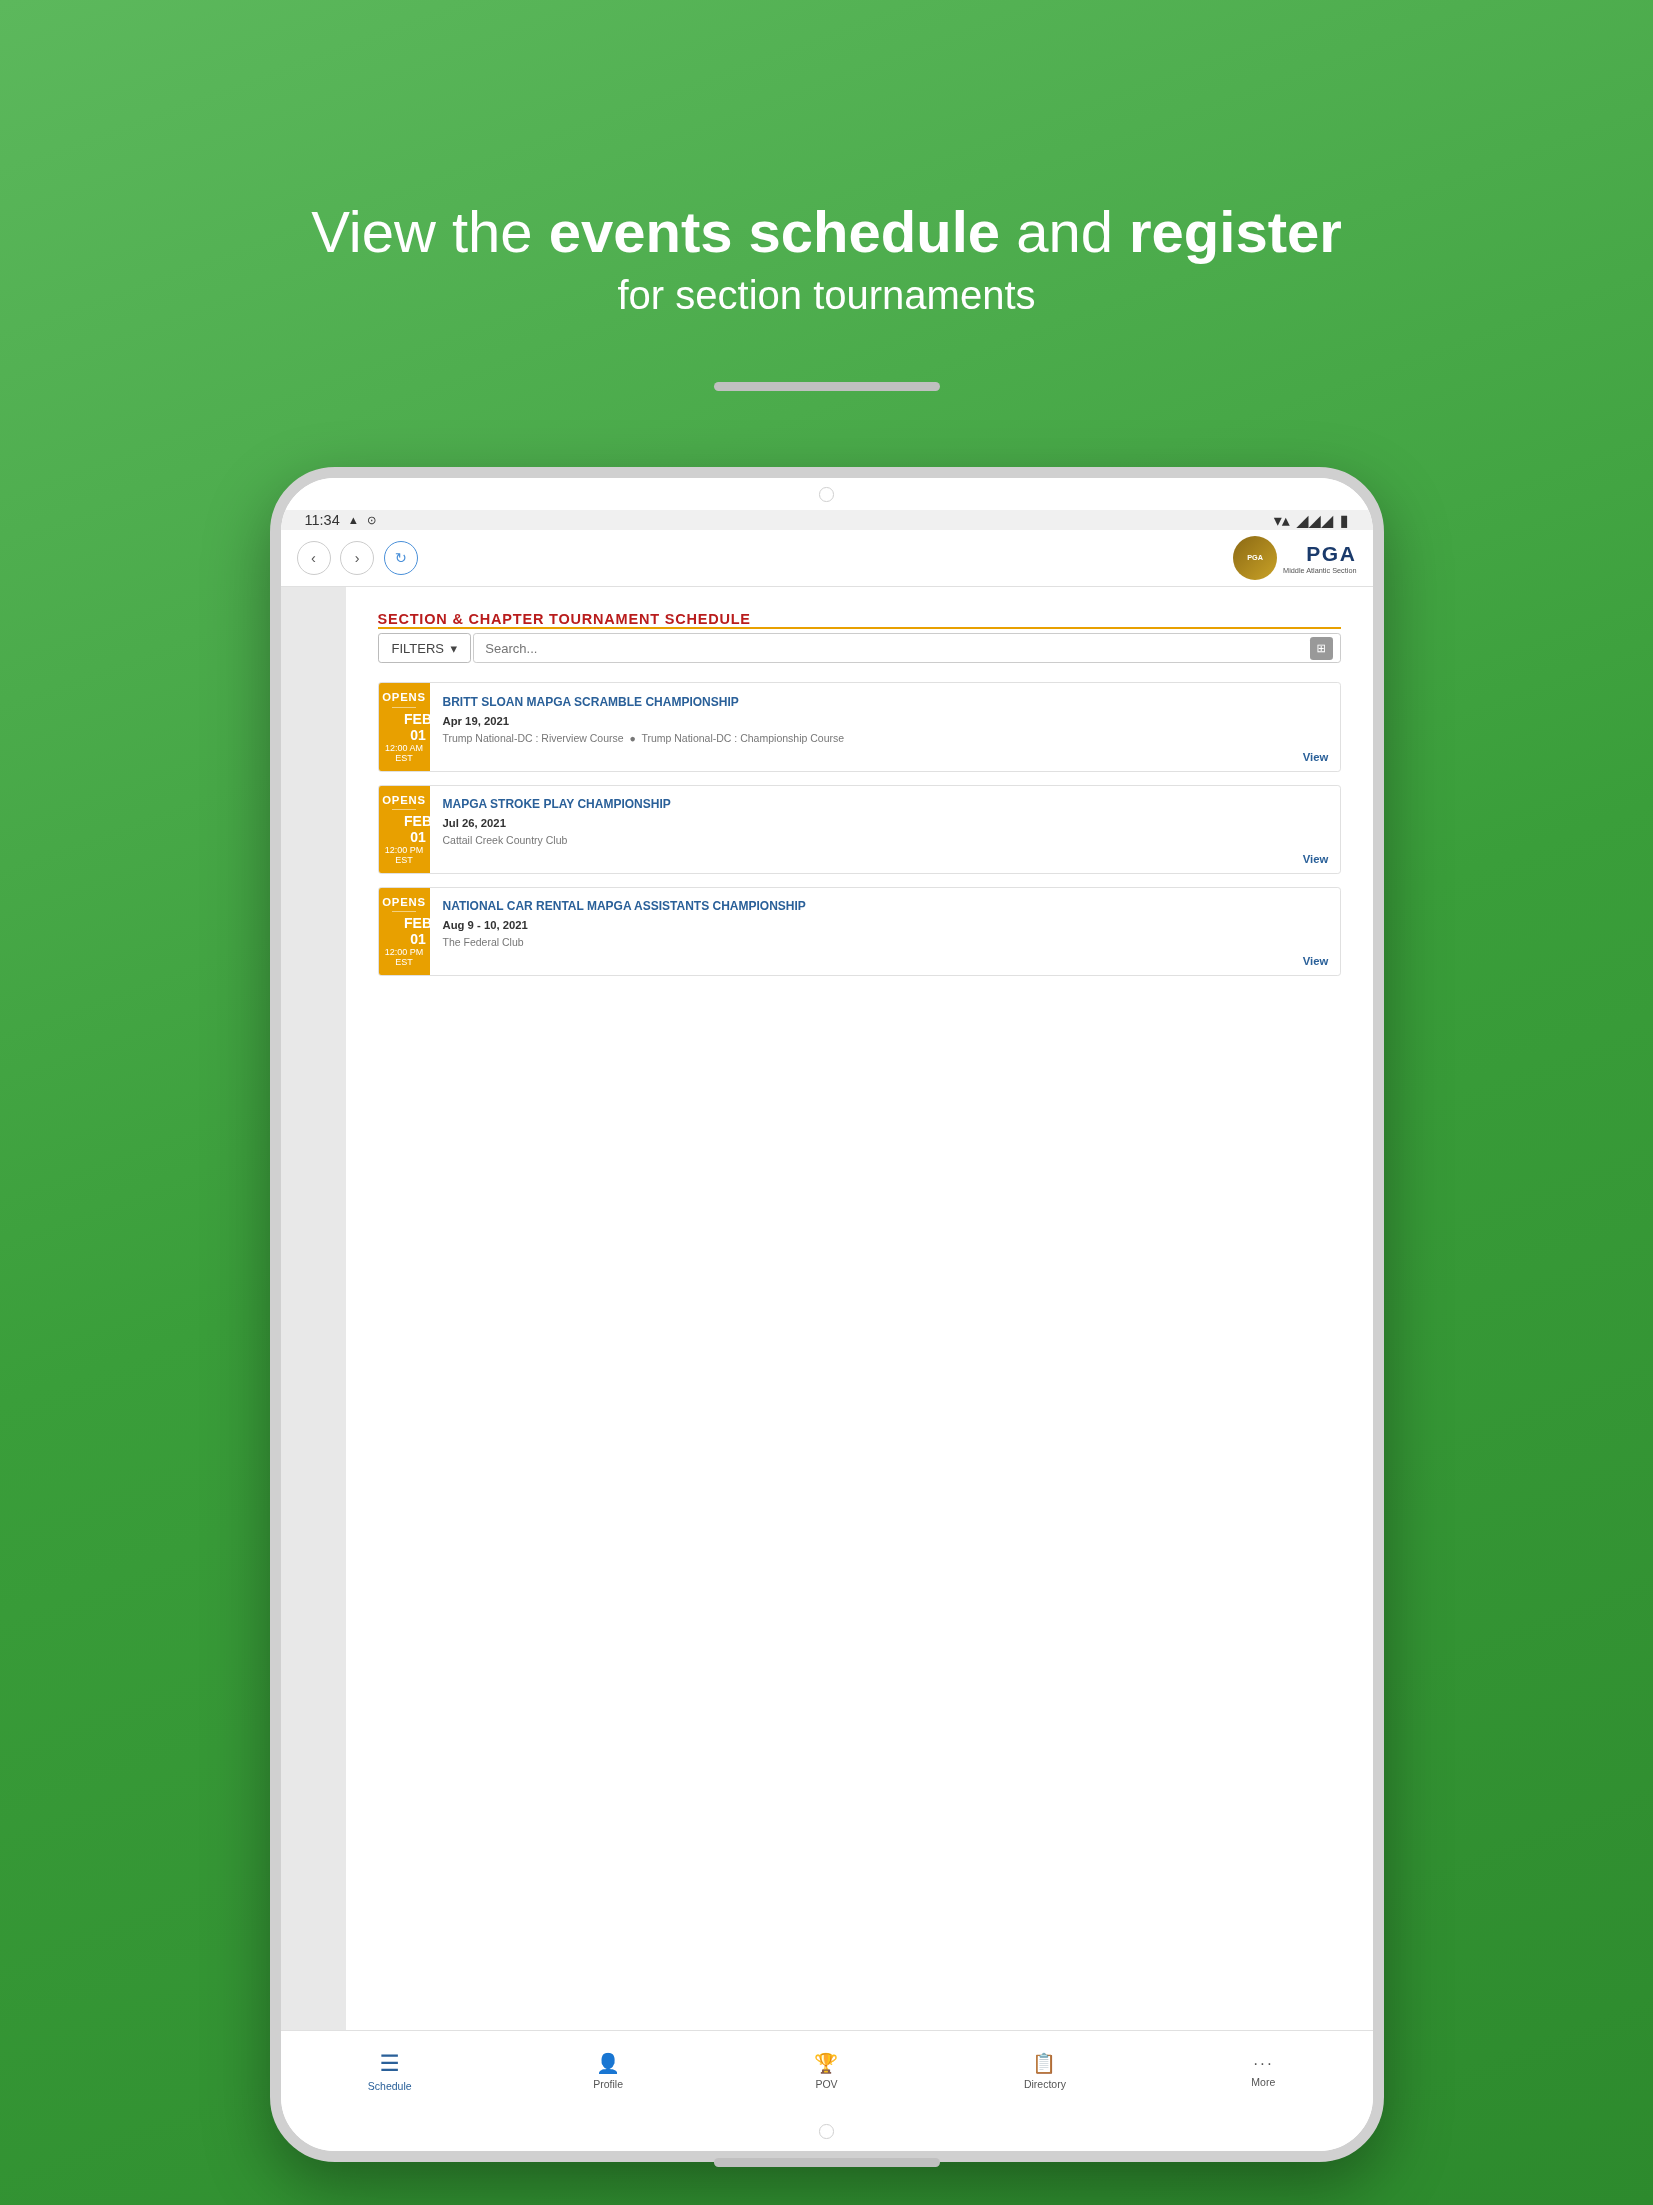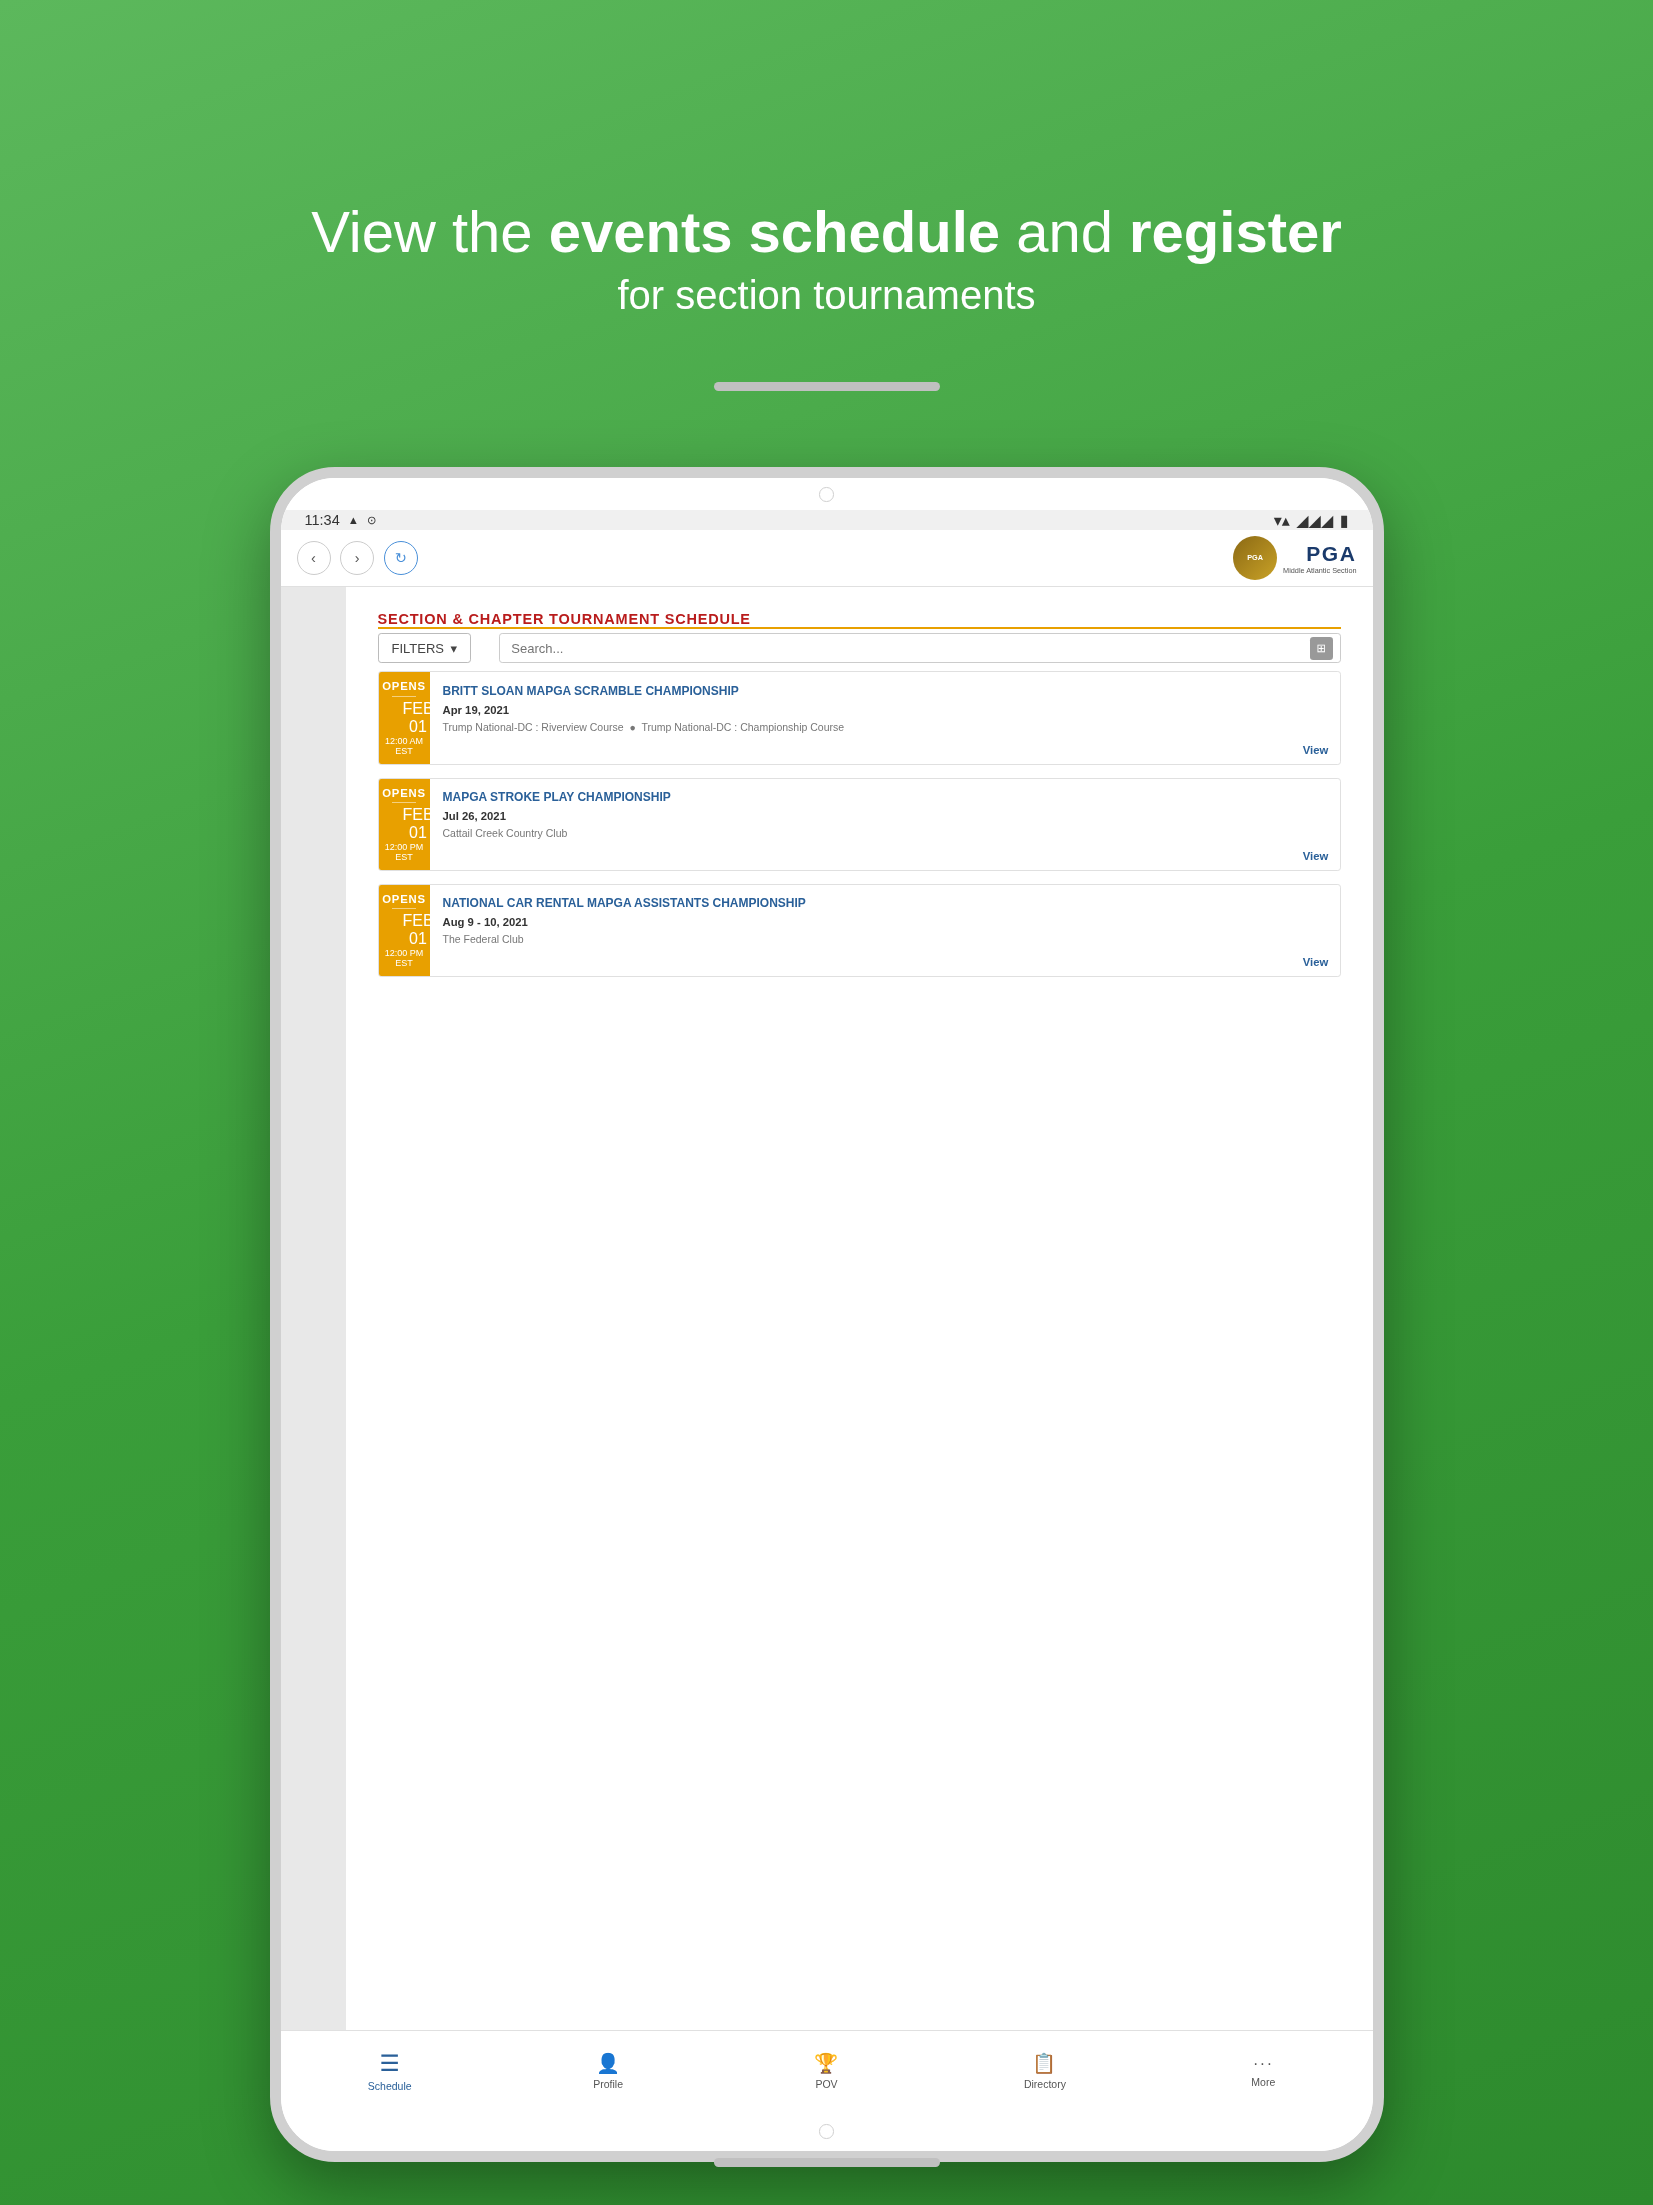--- a/index.html
+++ b/index.html
@@ -168,22 +168,22 @@
       text-transform: uppercase;
       padding-bottom: 0;
       border-bottom: 2.4px solid #e8a000;
       margin-bottom: 4px;
     }
 
     
     .filter-row {
       display: flex;
       align-items: flex-start;
-      gap: 28px;
-      margin-bottom: 8px;
+      gap: 2px;
+      margin-bottom: 19px;
     }
     .filter-btn {
       background: white;
       border: 0.8px solid #bbb;
       border-radius: 3.2px;
       padding: 6.5px 13px;
       font-size: 13px;
       color: #444;
       display: flex;
       align-items: center;
@@ -260,22 +260,22 @@
       font-weight: 700;
       letter-spacing: 0.8px;
     }
     .badge-divider {
       width: 60%;
       height: 0.8px;
       background: rgba(255,255,255,0.5);
       margin: 3.2px 0;
     }
     .badge-date {
-      font-size: 16px;
-      font-weight: 400;
+      font-size: 14px;
+      font-weight: 700;
       padding-left: 28px;
     }
     .badge-time {
       font-size: 9px;
     }
     .event-info {
       flex: 1;
       padding: 11.3px 13px;
       position: relative;
     }

